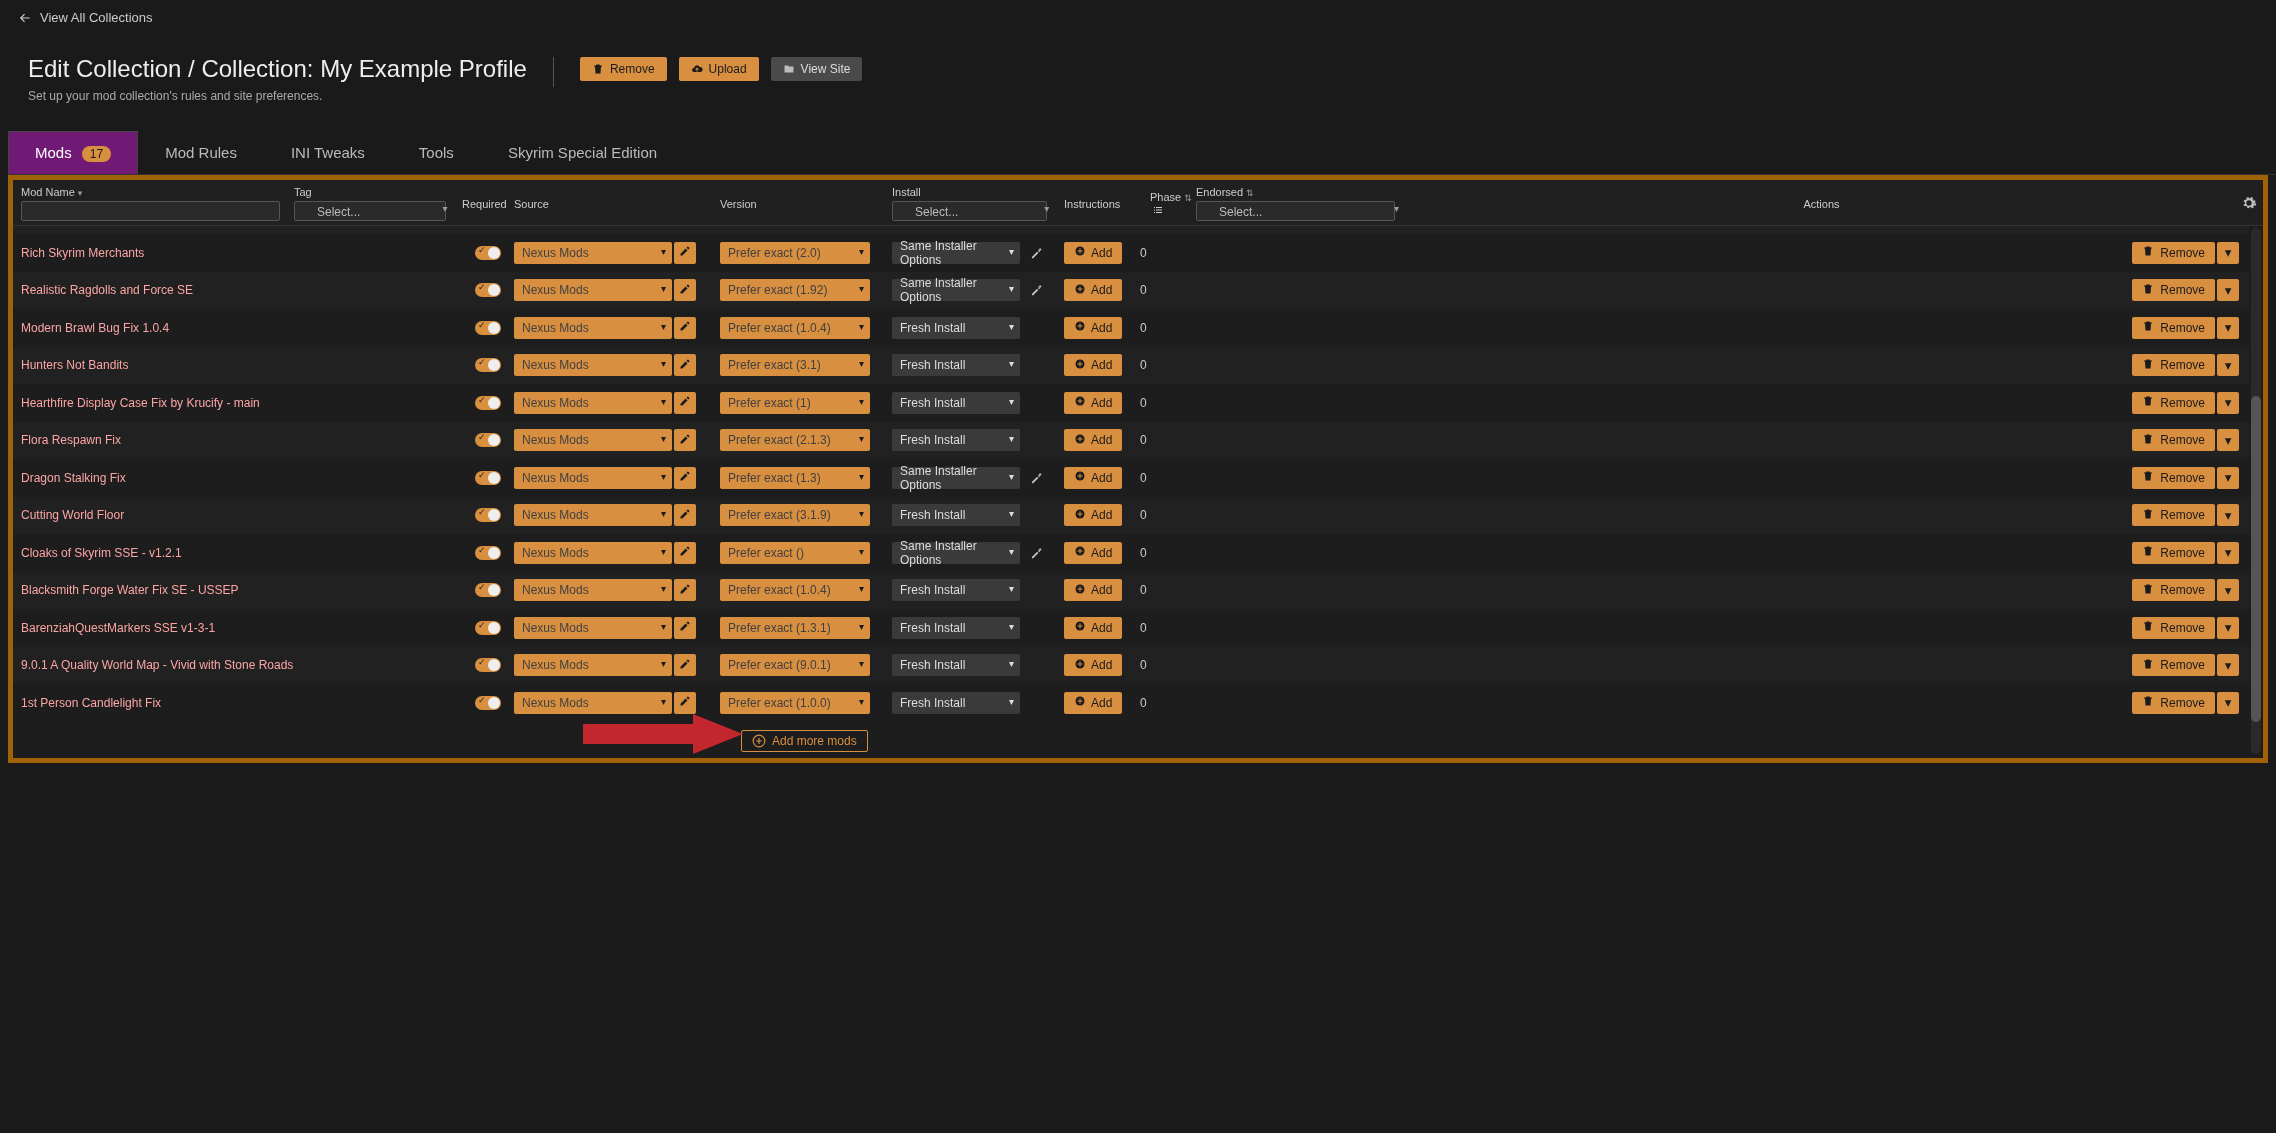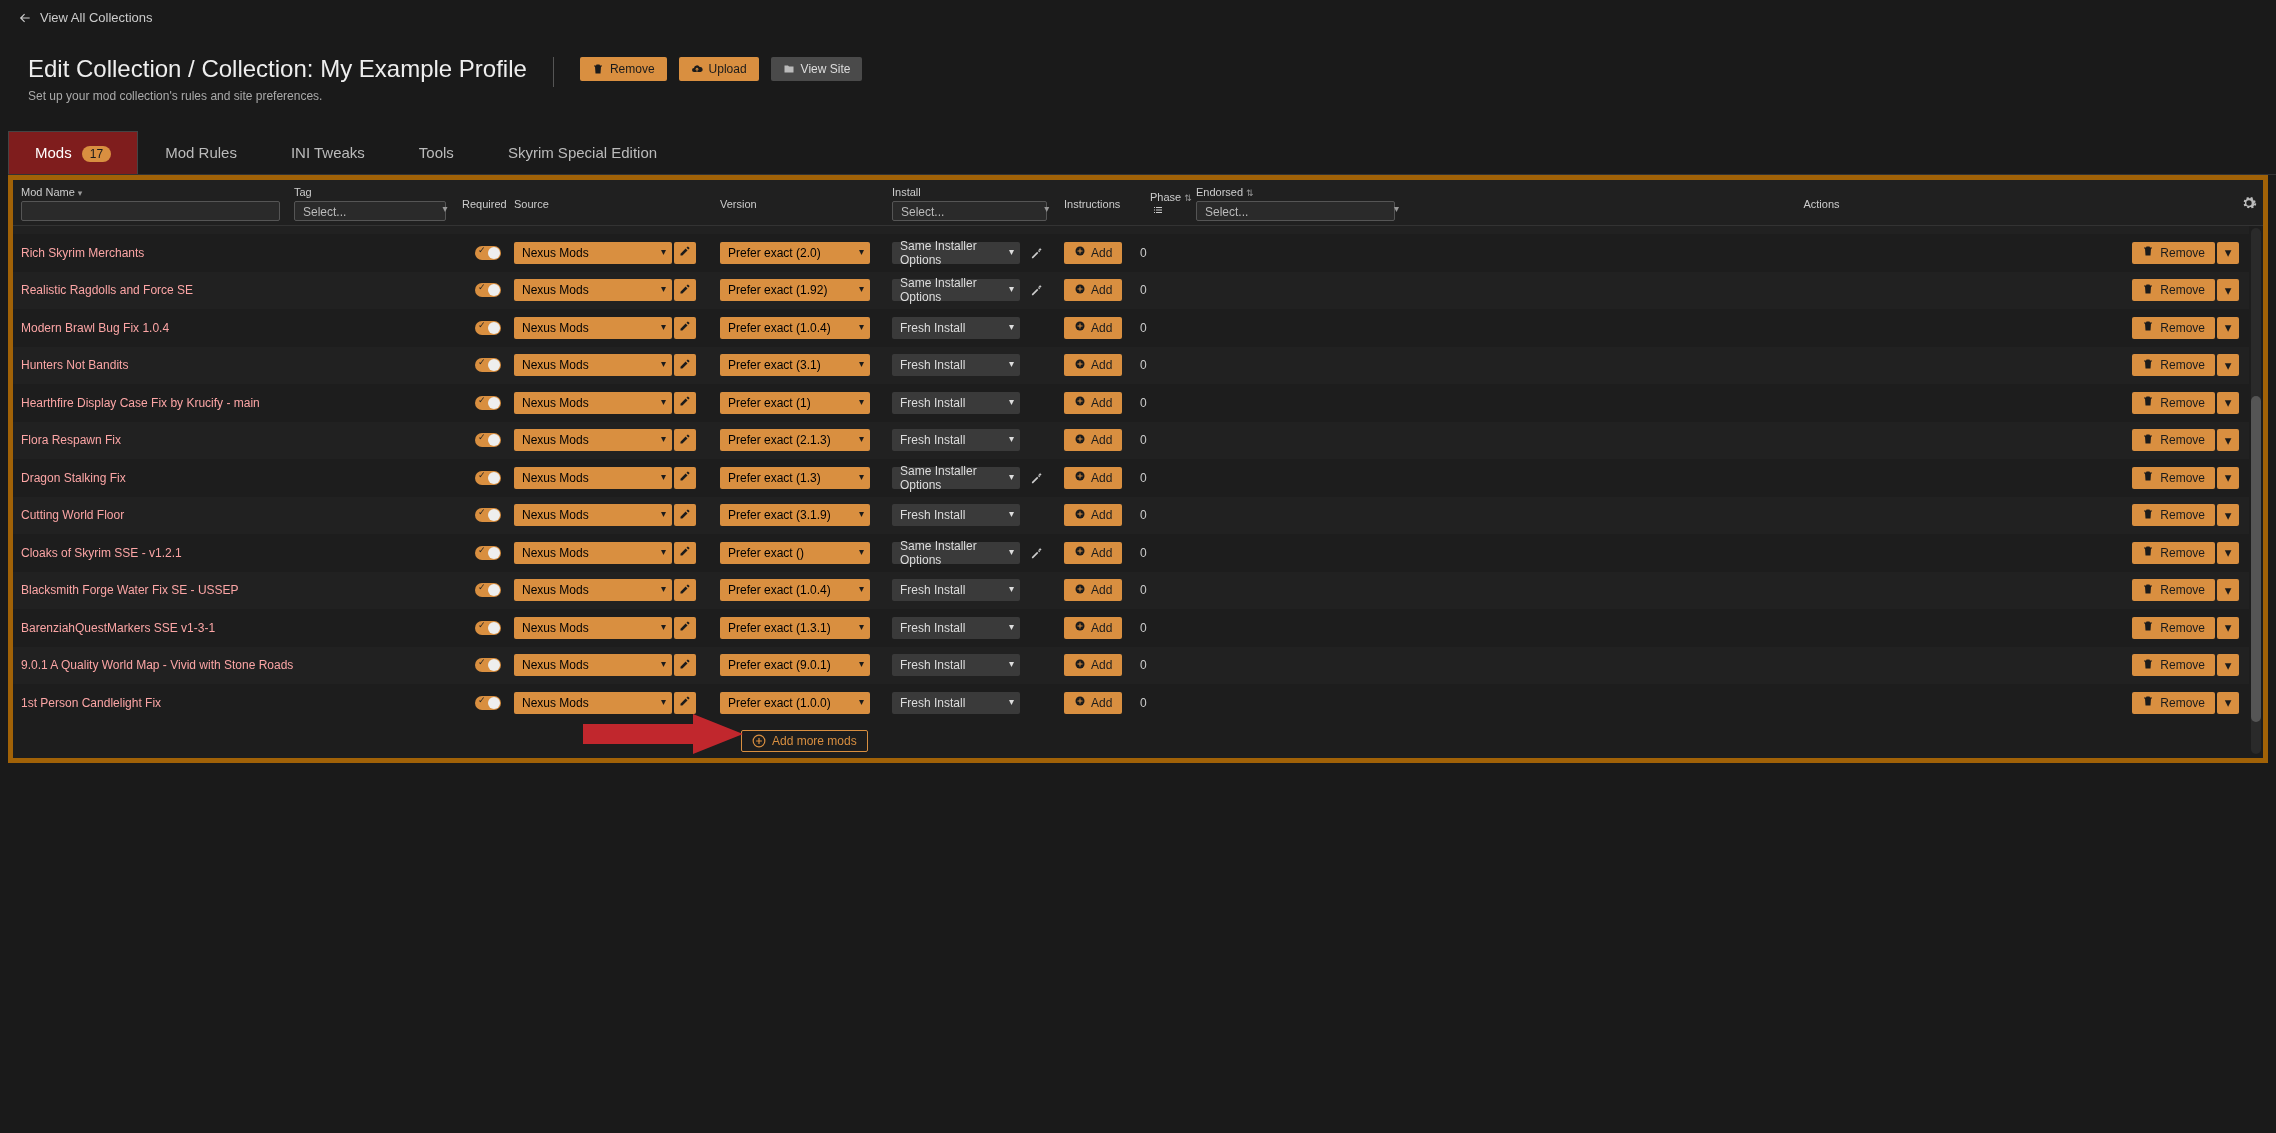--- a/index.html
+++ b/index.html
@@ -68,21 +68,21 @@
   }
   .tab {
     padding: 12px 26px;
     color: #bbb;
     font-size: 15px;
     cursor: pointer;
     border: 1px solid transparent;
     border-bottom: none;
   }
   .tab.active {
-    background: #7f1d1d;
+    background: #701a75;
     border-color: #444;
     color: #fff;
   }
   .badge {
     display: inline-block;
     background: #d98f40;
     color: #1b1b1b;
     border-radius: 10px;
     padding: 1px 8px;
     font-size: 12px;
@@ -114,21 +114,21 @@
   .col-instr  { width: 70px; }
   .col-phase  { width: 62px; padding-left: 16px; }
   .col-end    { width: 220px; }
   .col-act    { flex: 1; text-align: center; }
   .col-gear   { width: 30px; text-align: right; }
   .select, .input {
     background: #2a2a2a;
     border: 1px solid #555;
     color: #bbb;
     font-size: 12px;
-    padding: 3px 8px;
+    padding: 3px 22px;
     width: 95%;
     height: 20px;
     border-radius: 2px;
   }
   .select { appearance: none; background-image: none; position: relative; }
   .select-wrap { position: relative; display: inline-block; width: 95%; }
   .select-wrap::after {
     content: "▾";
     position: absolute;
     right: 6px; top: 2px;
@@ -164,21 +164,21 @@
   }
   .row .src  { width: 206px; display:flex; gap:2px; align-items:center; }
   .row .ver  { width: 172px; }
   .row .inst { width: 172px; display:flex; align-items:center; gap:4px;}
   .row .instr{ width: 70px; }
   .row .phase{ width: 62px; font-size:12px; color:#ccc; padding-left: 6px;}
   .row .end  { width: 220px; }
   .row .act  { flex:1; display:flex; justify-content:flex-end; gap:2px; padding-right: 4px;}
   .dd {
     background: #d98f40;
-    color: #000000;
+    color: #404040;
     border: none;
     height: 22px;
     font-size: 12px;
     padding: 0 22px 0 8px;
     border-radius: 2px;
     position: relative;
     display: inline-flex;
     align-items: center;
     cursor: pointer;
   }

